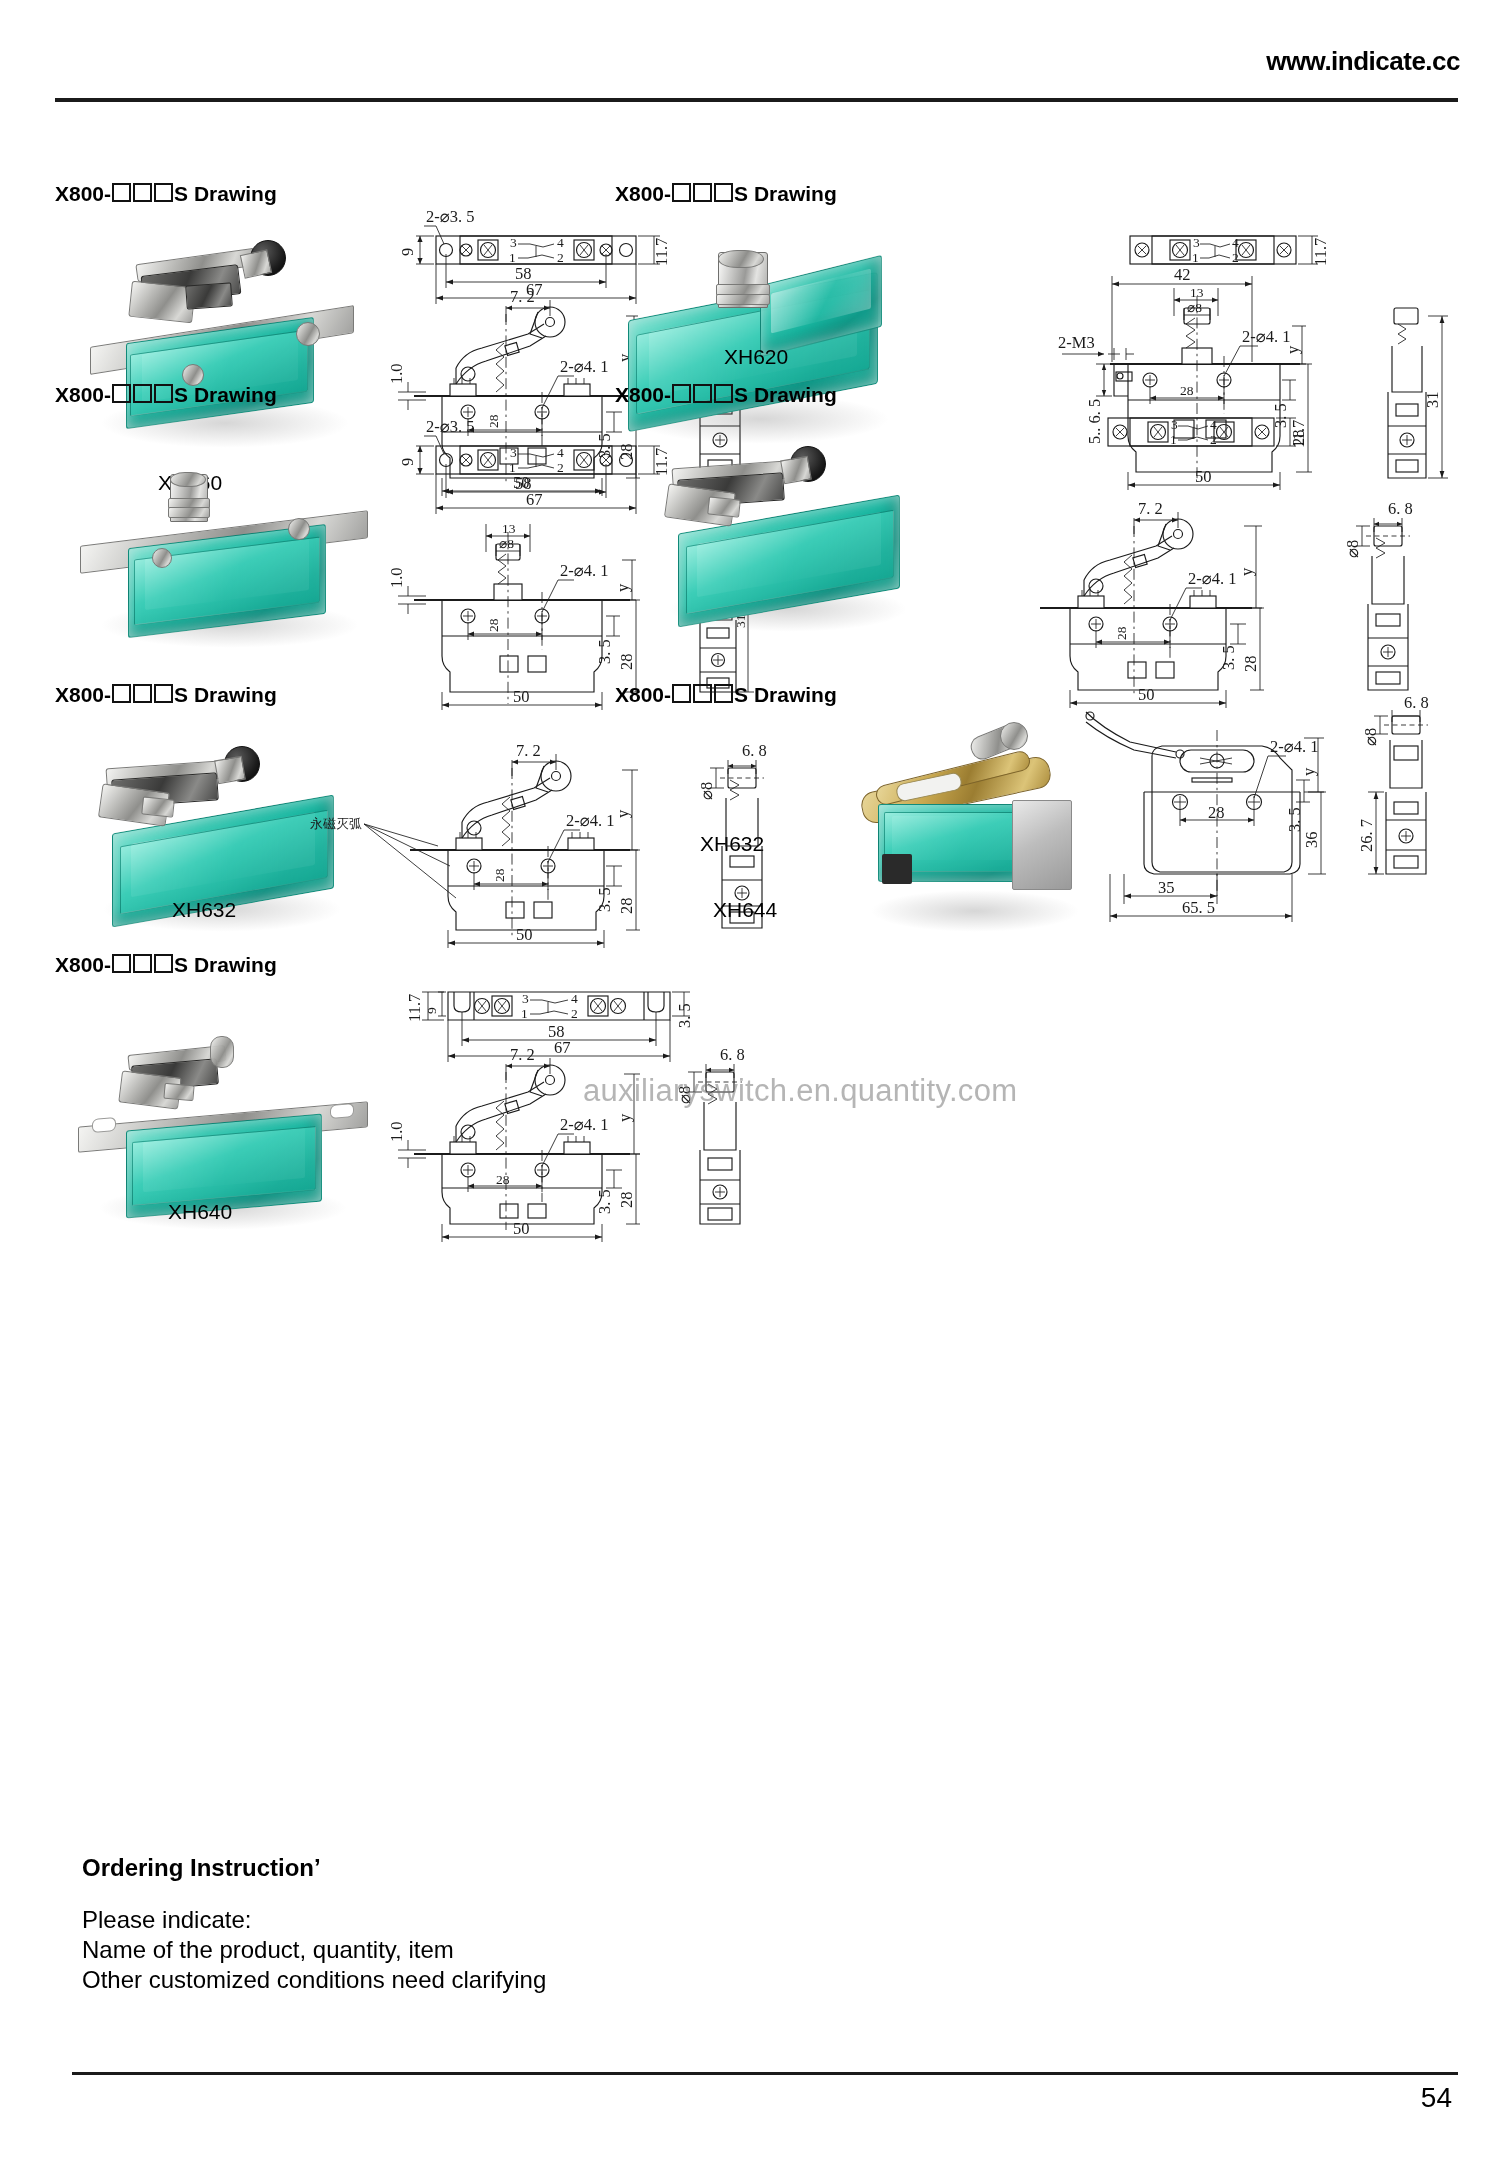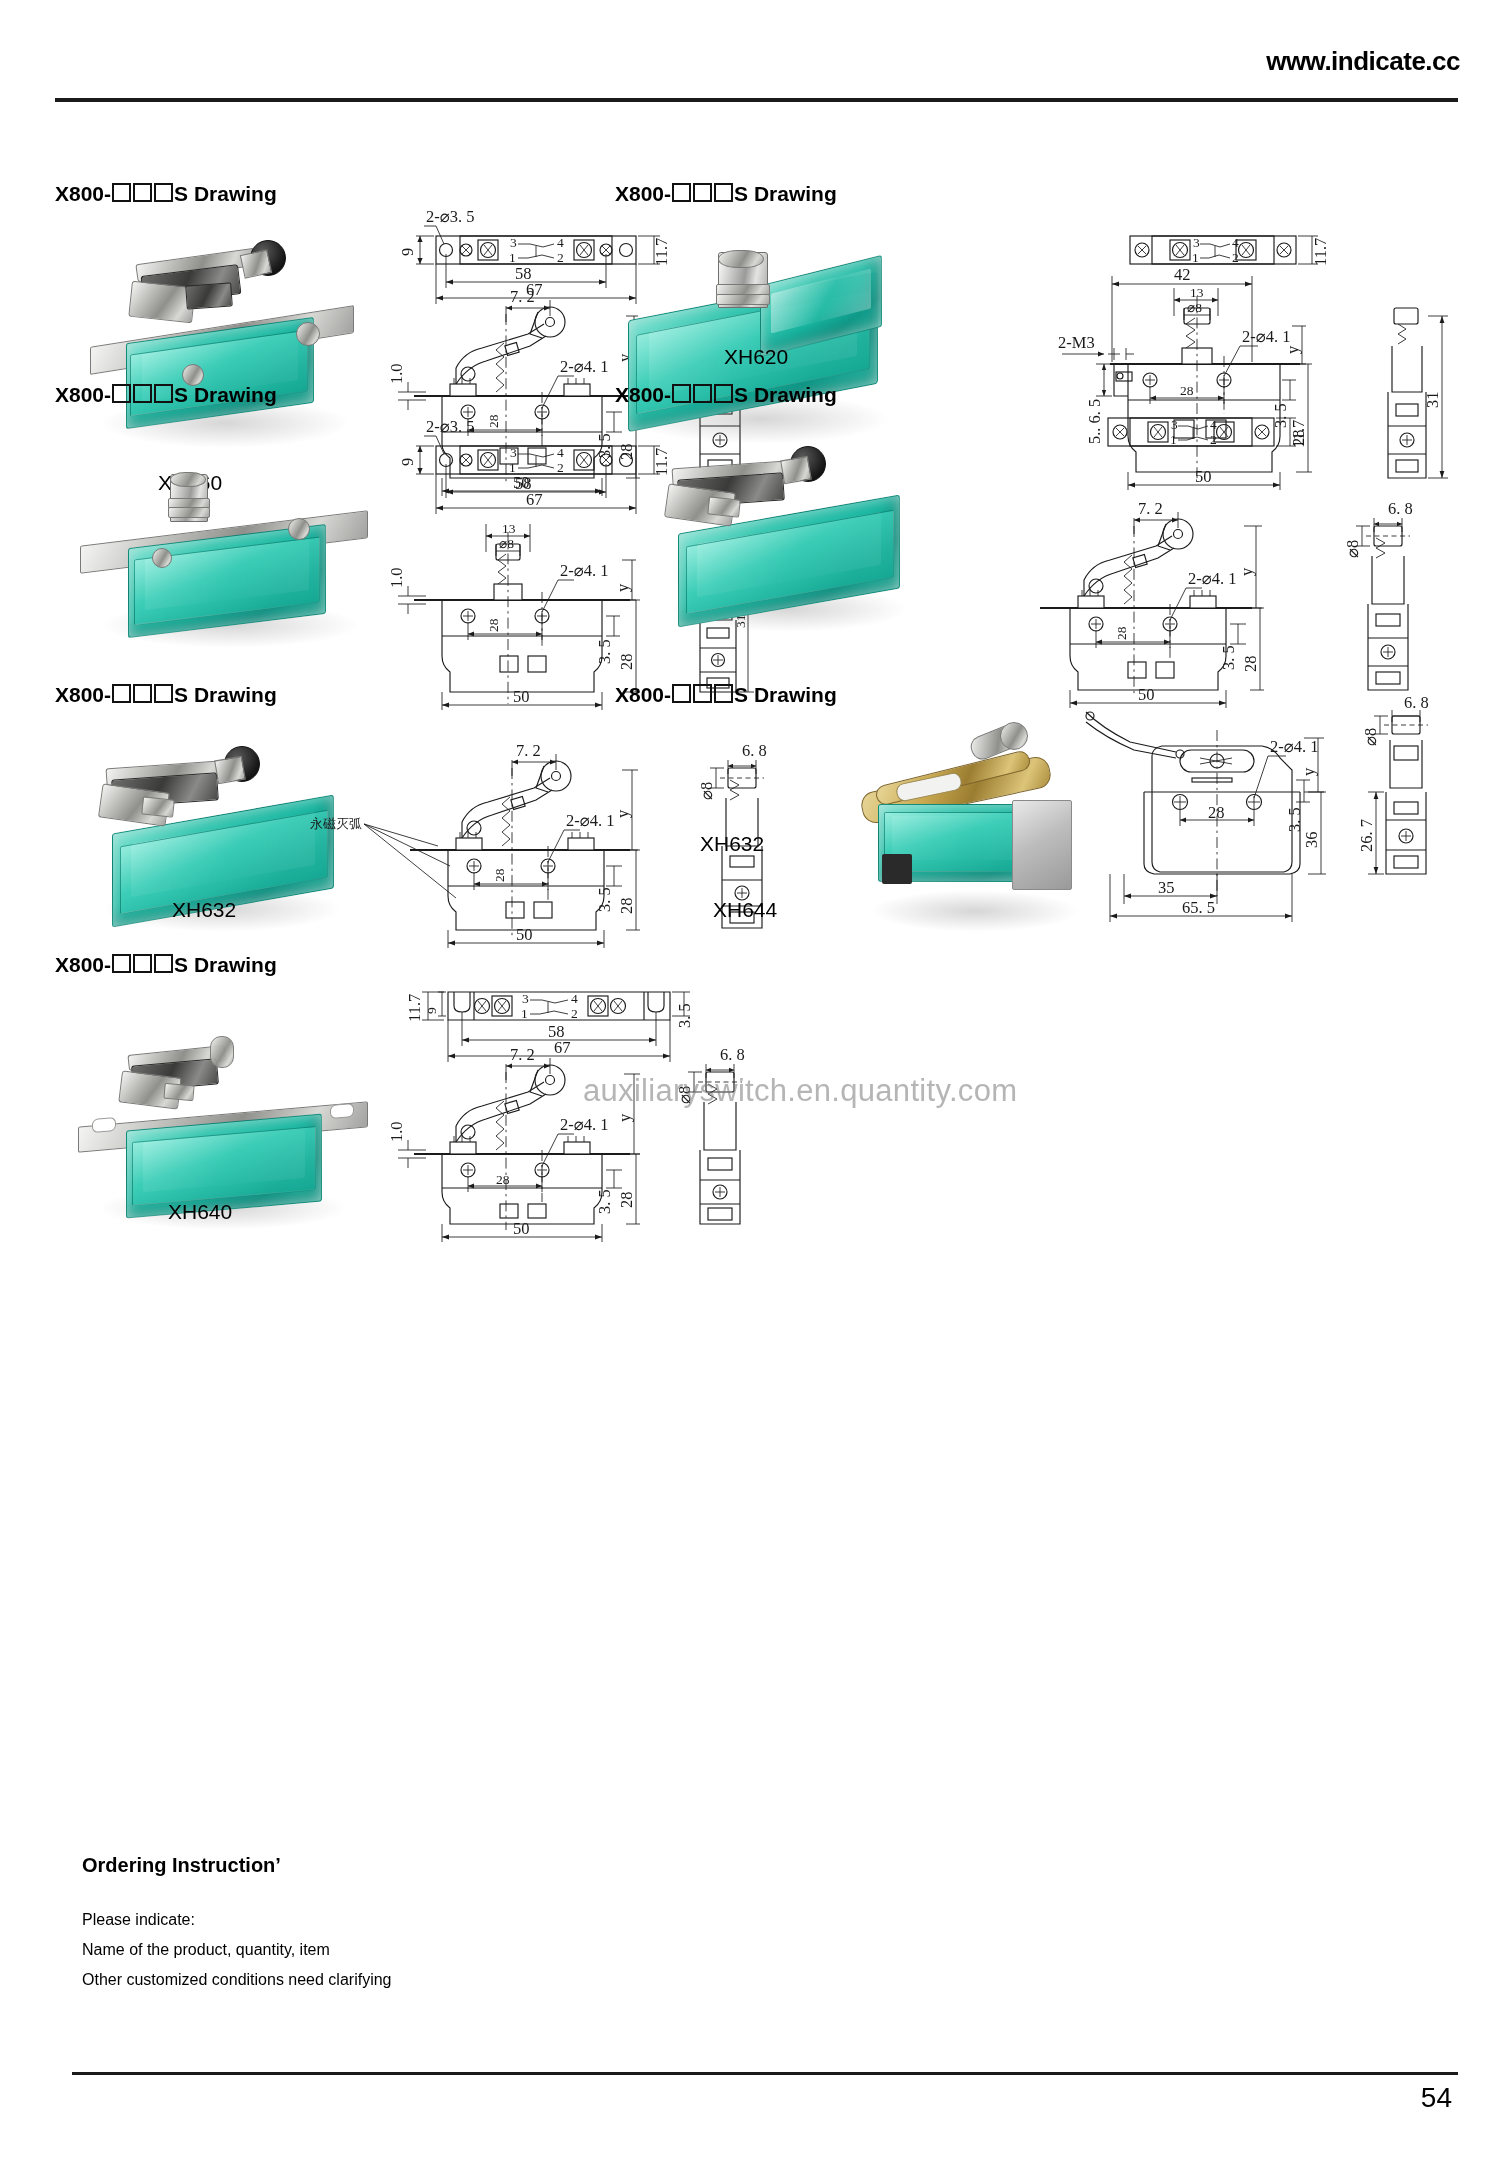--- a/index.html
+++ b/index.html
@@ -123,25 +123,25 @@
     position:absolute;left:583px;top:1073px;
     font-size:31px;color:rgba(120,120,120,.55);
     white-space:nowrap;letter-spacing:.3px;
     font-family:"Liberation Sans",sans-serif;
     pointer-events:none;
   }
 
   
   .ord-title{
     position:absolute;left:82px;top:1854px;
-    font-size:20px;font-weight:700;
+    font-size:24px;font-weight:700;
   }
   .ord-lines{
     position:absolute;left:82px;top:1905px;
-    font-size:16px;line-height:30px;
+    font-size:24px;line-height:30px;
   }
   .ord-lines div{white-space:nowrap;}
 </style>
 </head>
 <body>
 
 <div class="site-url">www.indicate.cc</div>
 <div class="hr-top"></div>
 
 <div class="block" style="left:55px;top:182px;">

